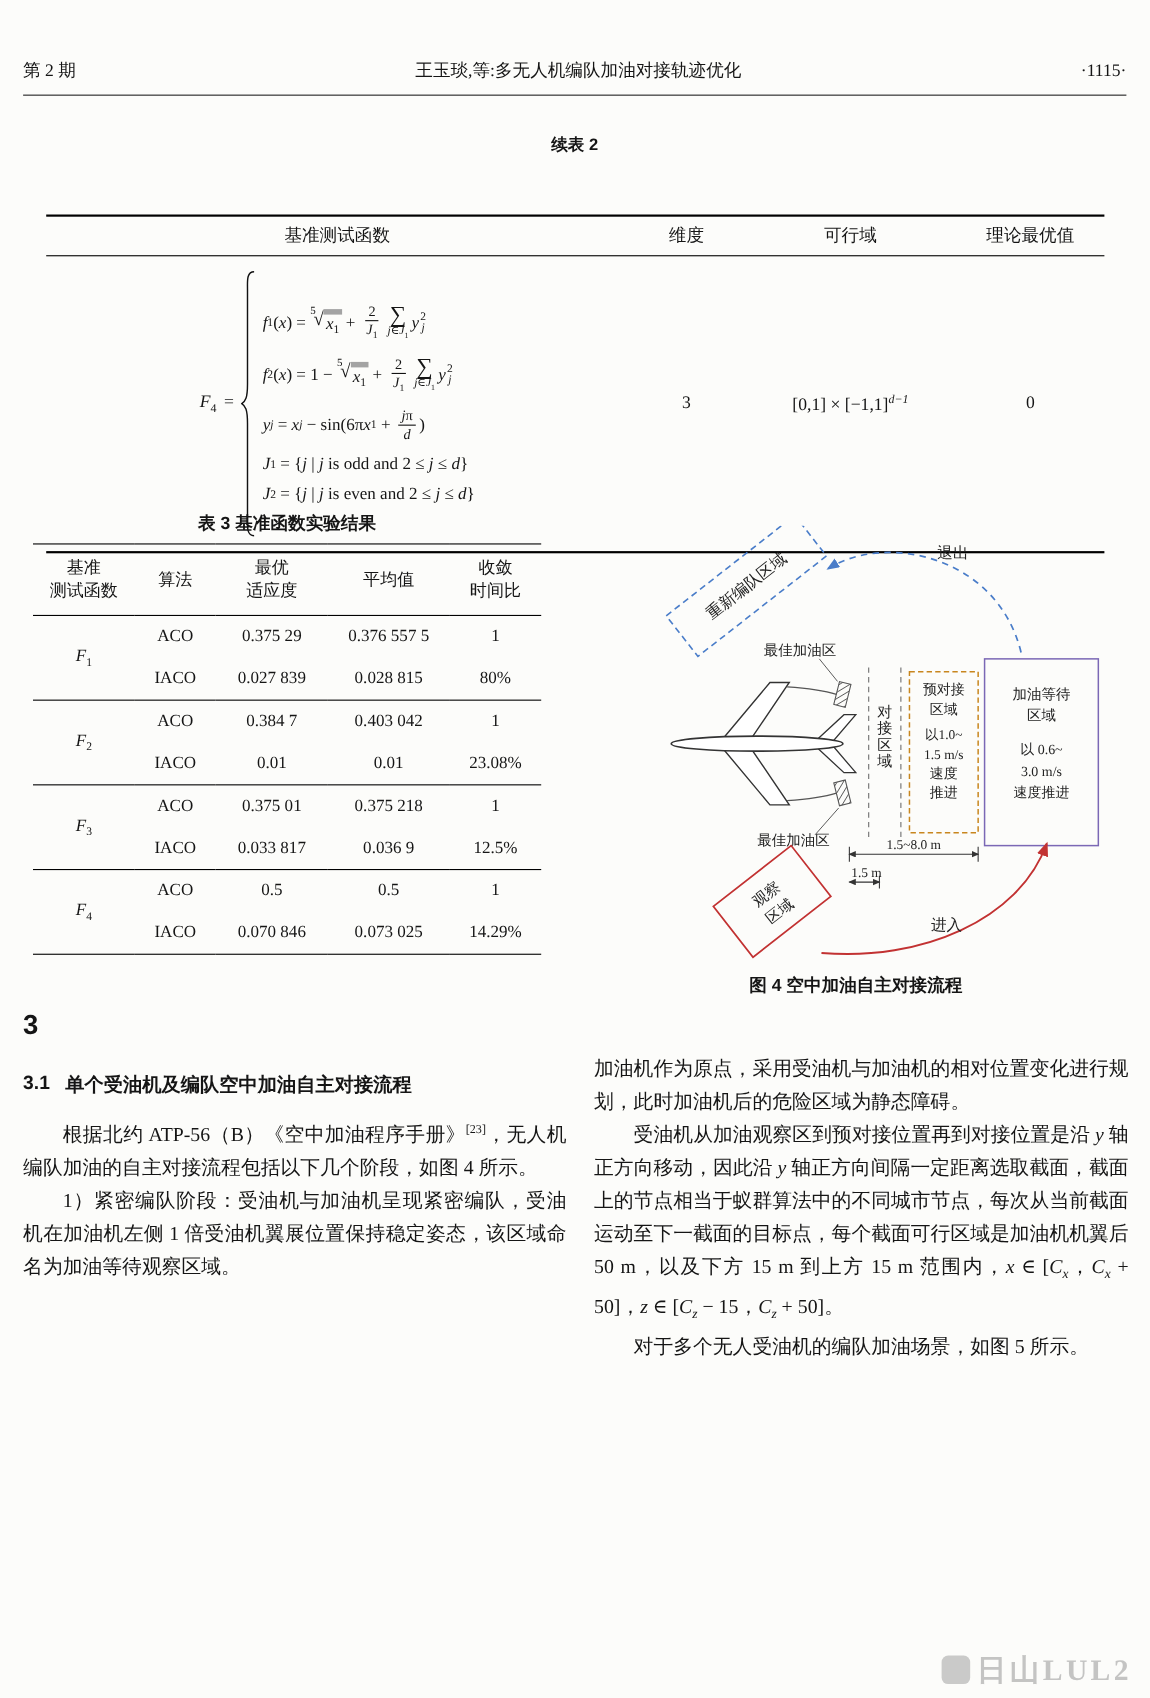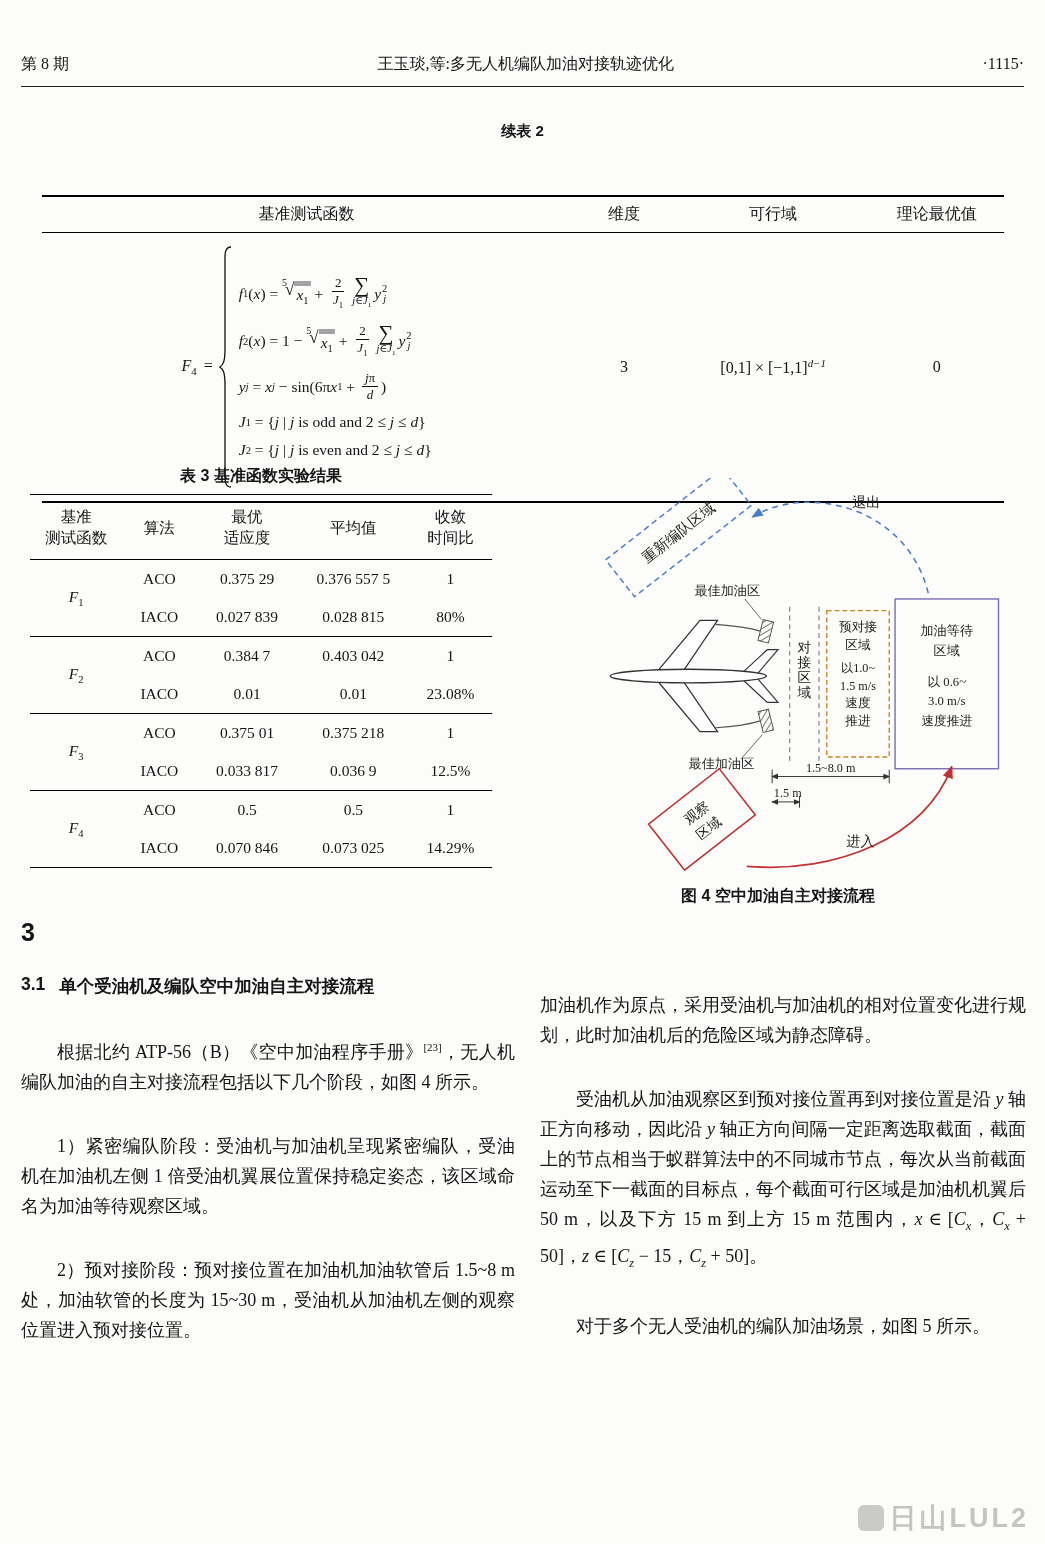--- a/index.html
+++ b/index.html
@@ -95,40 +95,40 @@
   .h1 {
     display: flex; gap: 22px; font-weight: bold; font-size: 25px; line-height: 40px;
     font-family: "Liberation Sans", sans-serif; margin-bottom: 22px;
   }
   .h1 .htext { width: 382px; }
   .h2 {
     display: flex; gap: 14px; font-weight: bold; font-size: 17.5px;
     font-family: "Liberation Sans", sans-serif; margin-bottom: 14px;
   }
   .para {
-    font-size: 18px; line-height: 30px; text-align: justify; text-indent: 2em; margin-top: 34px;
+    font-size: 18px; line-height: 30px; text-align: justify; text-indent: 2em;
   }
   .para.noindent { text-indent: 0; }
   .para sup { font-size: 11px; }
   .rightcol { position: absolute; top: 956px; left: 540px; width: 486px; }
 
   
   .watermark {
     position: absolute; right: 16px; bottom: 8px;
     display: flex; align-items: center; gap: 6px;
     color: #8d8d8d; opacity: 0.5; font-size: 27px; font-weight: bold;
-    font-family: Liberation Sans, sans-serif; letter-spacing: 3px; margin-top: 38px;
+    font-family: Liberation Serif, serif; letter-spacing: 3px; margin-top: 38px;
   }
   .wm-icon { width: 26px; height: 26px; background: #9a9a9a; border-radius: 6px; display: inline-block; }
 </style>
 </head>
 <body>
 
 <div class="pheader">
-  <span>第 8 期</span>
+  <span>第 2 期</span>
   <span>王玉琰,等:多无人机编队加油对接轨迹优化</span>
   <span>·1115·</span>
 </div>
 
 <div class="t2caption">续表 2</div>
 
 <div class="table2">
   <div class="thead">
     <div>基准测试函数</div>
     <div>维度</div>
@@ -310,21 +310,20 @@
 <section class="sec3">
   <div class="h1">
     <span class="hnum">3</span>
   </div>
   <div class="h2">
     <span>3.1</span>
     <span>单个受油机及编队空中加油自主对接流程</span>
   </div>
   <p class="para"><span>根据北约 ATP-56（B）《空中加油程序手册》</span><sup>[23]</sup><span>，无人机编队加油的自主对接流程包括以下几个阶段，如图 4 所示。</span></p>
   <p class="para">1）紧密编队阶段：受油机与加油机呈现紧密编队，受油机在加油机左侧 1 倍受油机翼展位置保持稳定姿态，该区域命名为加油等待观察区域。</p>
-  <p class="para">2）预对接阶段：预对接位置在加油机加油软管后 1.5~8 m 处，加油软管的长度为 15~30 m，受油机从加油机左侧的观察位置进入预对接位置。</p>
 </section>
 
 <section class="rightcol">
   <p class="para noindent">加油机作为原点，采用受油机与加油机的相对位置变化进行规划，此时加油机后的危险区域为静态障碍。</p>
   <p class="para"><span>受油机从加油观察区到预对接位置再到对接位置是沿 </span><span class="it">y</span><span> 轴正方向移动，因此沿 </span><span class="it">y</span><span> 轴正方向间隔一定距离选取截面，截面上的节点相当于蚁群算法中的不同城市节点，每次从当前截面运动至下一截面的目标点，每个截面可行区域是加油机机翼后 50 m，以及下方 15 m 到上方 15 m 范围内，</span><span class="it">x</span><span> ∈ [</span><span class="it">C</span><sub class="it">x</sub><span>，</span><span class="it">C</span><sub class="it">x</sub><span> + 50]，</span><span class="it">z</span><span> ∈ [</span><span class="it">C</span><sub class="it">z</sub><span> − 15，</span><span class="it">C</span><sub class="it">z</sub><span> + 50]。</span></p>
   <p class="para">对于多个无人受油机的编队加油场景，如图 5 所示。</p>
 </section>
 
 <div class="watermark">
   <span class="wm-icon"></span>

